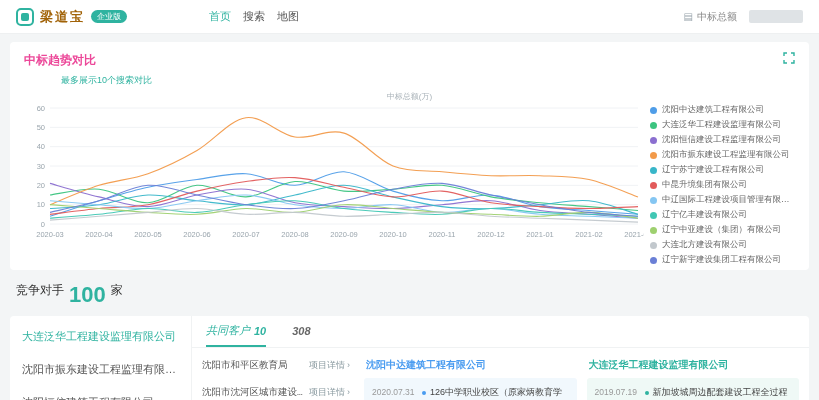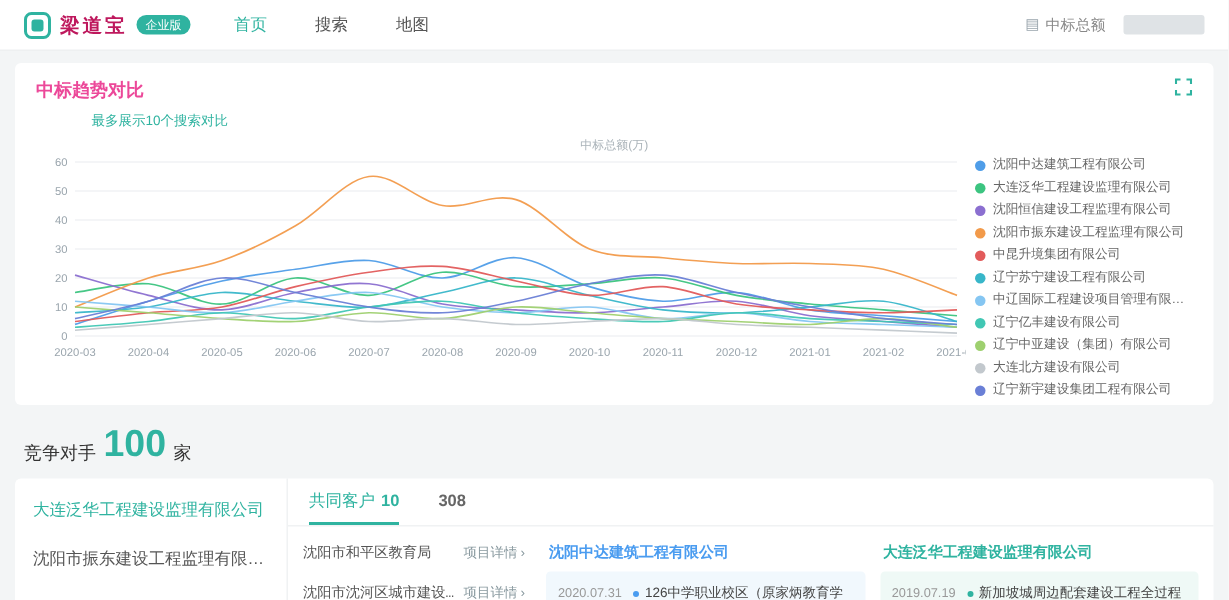--- a/index.html
+++ b/index.html
@@ -4,23 +4,23 @@
 <style>
   * { margin:0; padding:0; box-sizing:border-box; }
   body { font-family:"Liberation Sans","DejaVu Sans",sans-serif; background:#f3f5f6; }
   .viewport { width:819px; height:400px; overflow:hidden; background:#f3f5f6; position:relative; }
 
   
   .header { height:34px; background:#fff; display:flex; align-items:center; padding:0 16px; border-bottom:1px solid #eef0f1; }
   .brand { display:flex; align-items:center; gap:6px; }
   .logo { width:18px; height:18px; border:2px solid #2fb3a0; border-radius:5px; position:relative; }
   .logo::after { content:""; position:absolute; left:3px; top:3px; width:8px; height:8px; background:#2fb3a0; border-radius:2px; }
-  .brand-name { font-size:13px; font-weight:bold; color:#be185d; letter-spacing:2px; }
+  .brand-name { font-size:13px; font-weight:bold; color:#a16207; letter-spacing:2px; }
   .badge { background:#2fb3a0; color:#fff; font-size:8px; padding:1px 6px; border-radius:8px; }
-  .nav { display:flex; gap:32px; margin-left:29px; font-size:11px; color:#555; }
+  .nav { display:flex; gap:12px; margin-left:82px; font-size:11px; color:#555; }
   .nav-item { cursor:pointer; }
   .nav-item.active { color:#2fb3a0; }
   .header-right { margin-left:auto; display:flex; align-items:center; gap:12px; }
   .guide { font-size:10px; color:#888; display:flex; align-items:center; gap:4px; cursor:pointer; }
   .book-icon { font-size:10px; color:#9aa5ad; }
   .redacted { width:54px; height:13px; background:#dfe3e6; border-radius:2px; }
 
   
   .main { padding:8px 10px 0; }
   .card { background:#fff; border-radius:4px; }
@@ -33,30 +33,30 @@
   .axis-label { color:#aab3b9; font-size:8px; margin-top:4px;text-align:center; }
   .chart-row { display:flex; align-items:flex-start; }
   #trend-svg { width:620px; height:138px; flex:none; }
   #trend-svg .tick { font-size:7.5px; fill:#9aa5ad; }
   .legend { width:150px; padding:2px 0 0 6px; display:flex; flex-direction:column; gap:3px; }
   .legend-item { display:flex; align-items:center; gap:5px; font-size:8.5px; color:#666; cursor:pointer; min-width:0; }
   .legend-dot { width:7px; height:7px; border-radius:50%; flex:none; }
   .legend-label { white-space:nowrap; overflow:hidden; text-overflow:ellipsis; }
 
   
-  .comp-heading { display:flex; align-items:flex-end; margin:12px 6px 8px; font-size:12px; color:#333; }
-  .comp-heading .big { color:#2fb3a0; font-size:25px; font-weight:bold; margin:0 5px; }
+  .comp-heading { display:flex; align-items:flex-start; margin:12px 6px 8px; font-size:12px; color:#333; }
+  .comp-heading .big { color:#2fb3a0; font-size:22px; font-weight:bold; margin:0 5px; }
 
   
   .bottom-card { display:flex; min-height:220px; }
   .col-competitors { width:182px; border-right:1px solid #f0f2f3; padding:4px 0; }
   .comp-item { padding:9px 12px; font-size:11px; color:#555; white-space:nowrap; overflow:hidden; text-overflow:ellipsis; cursor:pointer; }
   .comp-item.active { color:#2fb3a0; }
   .col-main { flex:1; display:flex; flex-direction:column; min-width:0; }
-  .tabs { display:flex; gap:26px; padding:0 14px; border-bottom:1px solid #f0f2f3; height:32px; align-items:stretch; font-size:11px; color:#666; }
+  .tabs { display:flex; gap:26px; padding:0 14px; border-bottom:1px solid #f0f2f3; height:32px; align-items:stretch; font-size:11px; color:#666;font-style:italic; }
   .tab { display:flex; align-items:center; gap:4px; border-bottom:2px solid transparent; cursor:pointer; }
   .tab.active { color:#2fb3a0; border-color:#2fb3a0; }
   .tab .count { font-weight:bold; }
   .tab.active .count { color:#2fb3a0; }
 
   .content-row { display:flex; flex:1; min-width:0; }
   .col-clients { width:168px; padding:4px 0; }
   .client-row { display:flex; justify-content:space-between; align-items:center; padding:7px 10px; gap:6px; }
   .client-name { font-size:9.5px; color:#555; white-space:nowrap; overflow:hidden; text-overflow:ellipsis;font-family:Liberation Mono, monospace; }
   .client-link { font-size:9px; color:#8a9aa0; white-space:nowrap; cursor:pointer; }
@@ -173,27 +173,27 @@
               <span class="legend-dot" style="background: rgb(139, 111, 208);"></span>
               <span class="legend-label">沈阳恒信建设工程监理有限公司</span>
             </div>
 
             <div class="legend-item">
               <span class="legend-dot" style="background: rgb(242, 154, 74);"></span>
               <span class="legend-label">沈阳市振东建设工程监理有限公司</span>
             </div>
 
             <div class="legend-item">
+              <span class="legend-dot" style="background: rgb(56, 182, 201);"></span>
+              <span class="legend-label">辽宁苏宁建设工程有限公司</span>
+            </div>
+
+            <div class="legend-item">
               <span class="legend-dot" style="background: rgb(226, 91, 91);"></span>
               <span class="legend-label">中昆升境集团有限公司</span>
-            </div>
-
-            <div class="legend-item">
-              <span class="legend-dot" style="background: rgb(56, 182, 201);"></span>
-              <span class="legend-label">辽宁苏宁建设工程有限公司</span>
             </div>
 
             <div class="legend-item">
               <span class="legend-dot" style="background: rgb(133, 198, 242);"></span>
               <span class="legend-label">中辽国际工程建设项目管理有限公...</span>
             </div>
 
             <div class="legend-item">
               <span class="legend-dot" style="background: rgb(65, 199, 180);"></span>
               <span class="legend-label">辽宁亿丰建设有限公司</span>

